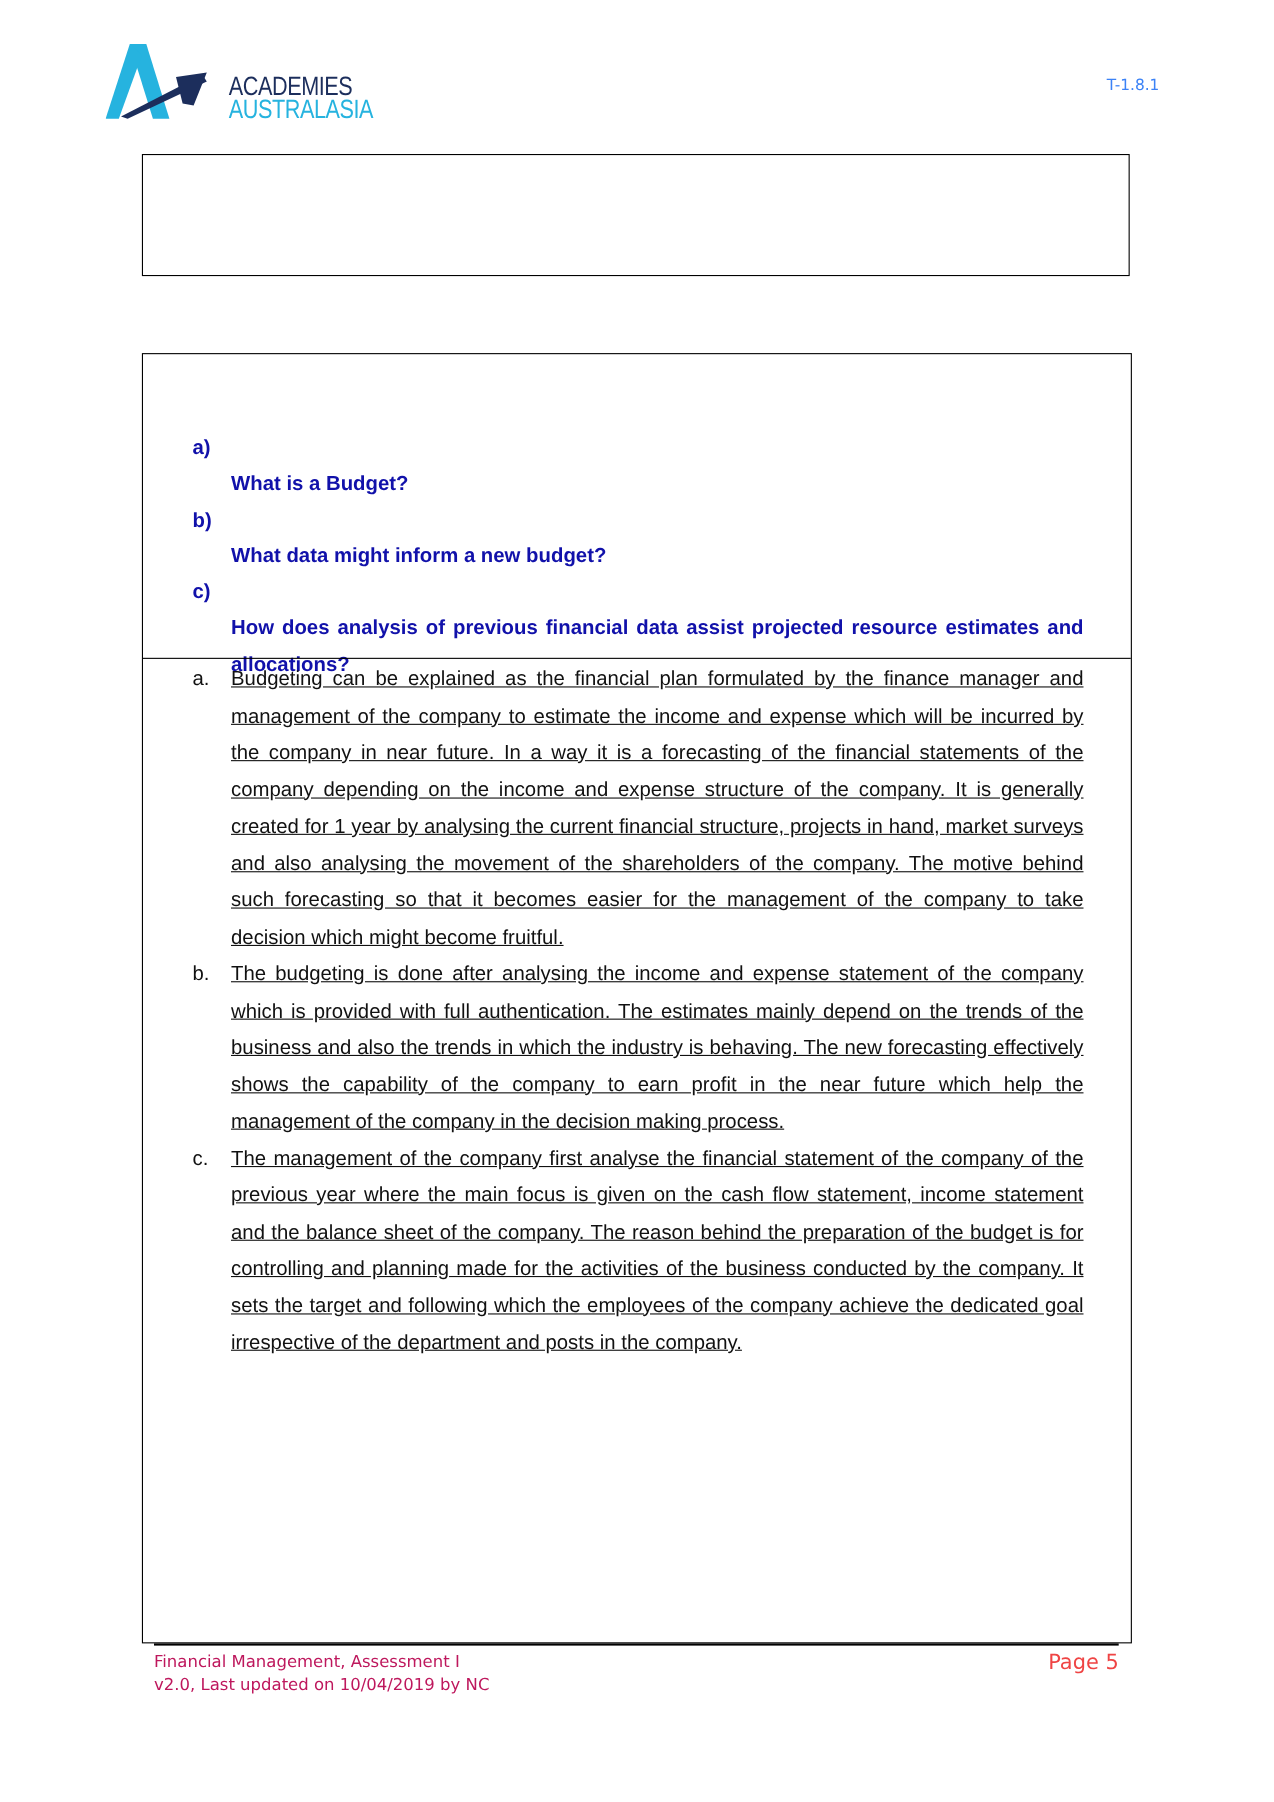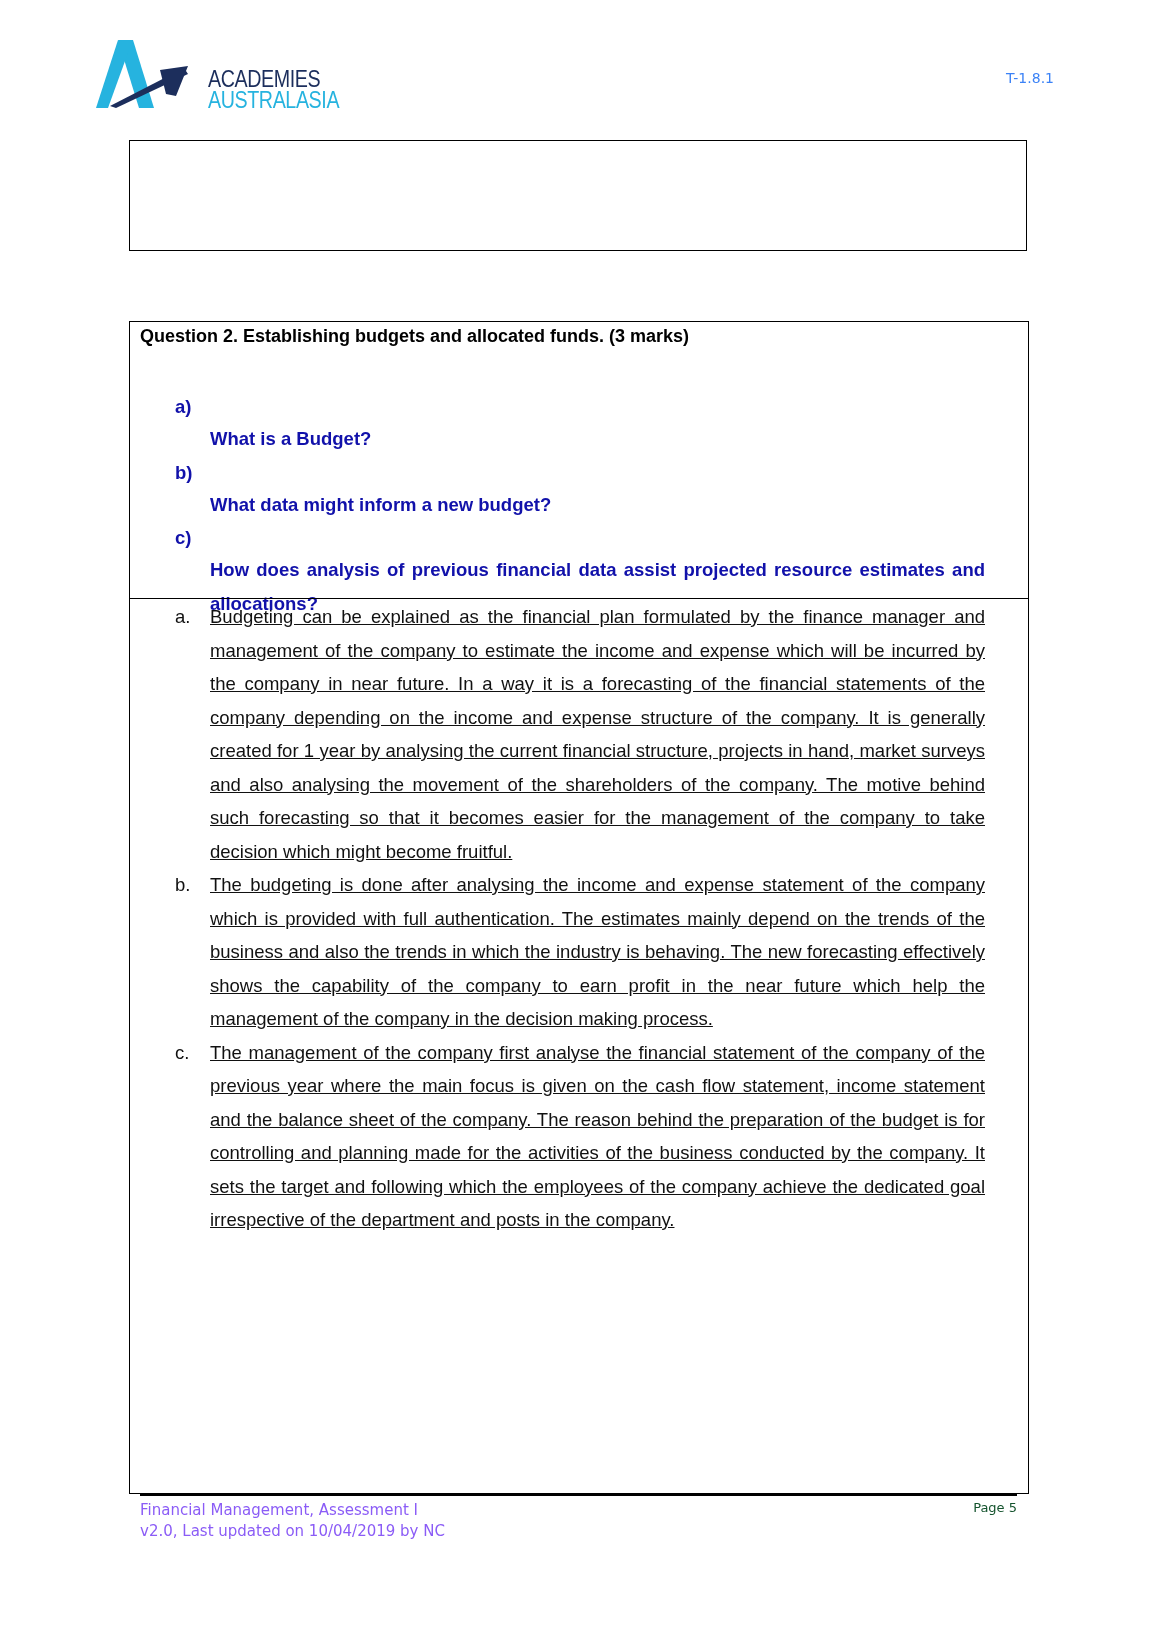--- a/index.html
+++ b/index.html
@@ -16,22 +16,22 @@
     .q-list { position: absolute; left: 45px; top: 68px; width: 810px; margin: 0; padding: 0; list-style: none; }
     .q-list li { display: flex; color: #1111aa; font-weight: bold; font-size: 18.5px; line-height: 33.5px; text-align: justify; }
     .q-list .lbl { width: 35px; flex: 0 0 35px; }
     .q-list .txt { flex: 1; margin-top: 32px; }
     .divider { position: absolute; left: 0; right: 0; top: 276px; border-top: 1.5px solid #000; }
     .a-list { position: absolute; left: 45px; top: 278px; width: 810px; margin: 0; padding: 0; list-style: none; }
     .a-list li { display: flex; font-size: 18.5px; line-height: 33.5px; color: #111; }
     .a-list .lbl { width: 35px; flex: 0 0 35px; }
     .a-list .txt { flex: 1; text-align: justify; text-decoration: underline; }
     .footer-line { position: absolute; left: 140px; top: 1494px; width: 877px; border-top: 2px solid #000; }
-    .footer-left { position: absolute; left: 140px; top: 1500px; font-size: 15px; line-height: 21px; color: #8b5cf6; font-family: "DejaVu Sans", sans-serif; }
-    .footer-right { position: absolute; right: 141px; top: 1500px; font-size: 13px; color: #14532d; font-family: "DejaVu Sans", sans-serif; }
+    .footer-left { position: absolute; left: 140px; top: 1500px; font-size: 15px; line-height: 21px; color: #be185d; font-family: "DejaVu Sans", sans-serif; }
+    .footer-right { position: absolute; right: 141px; top: 1500px; font-size: 19px; color: #ef4444; font-family: "DejaVu Sans", sans-serif; }
   </style>
 </head>
 <body>
 
 <div class="logo">
   <svg width="100" height="76" viewBox="0 0 100 76">
     <polygon points="22,4 37,4 58,72 43,72" fill="#26b3df"></polygon>
     <polygon points="22,4 33,14 12,72 0,72" fill="#26b3df"></polygon>
     <polygon points="14,70 88,32 92,38 20,72" fill="#1c2e5c"></polygon>
     <polygon points="64,34 92,30 80,60 70,58" fill="#1c2e5c"></polygon>
@@ -41,21 +41,20 @@
     <span class="logo-line1">ACADEMIES</span>
     <span class="logo-line2">AUSTRALASIA</span>
   </div>
 </div>
 
 <div class="doc-code">T-1.8.1</div>
 
 <div class="empty-box"></div>
 
 <div class="q-box">
-  <div class="q-title">Question 2. Establishing budgets and allocated funds. (3 marks)</div>
 
   <ul class="q-list">
     <li>
       <span class="lbl">a)</span>
       <span class="txt">What is a Budget?</span>
     </li>
     <li>
       <span class="lbl">b)</span>
       <span class="txt">What data might inform a new budget?</span>
     </li>

